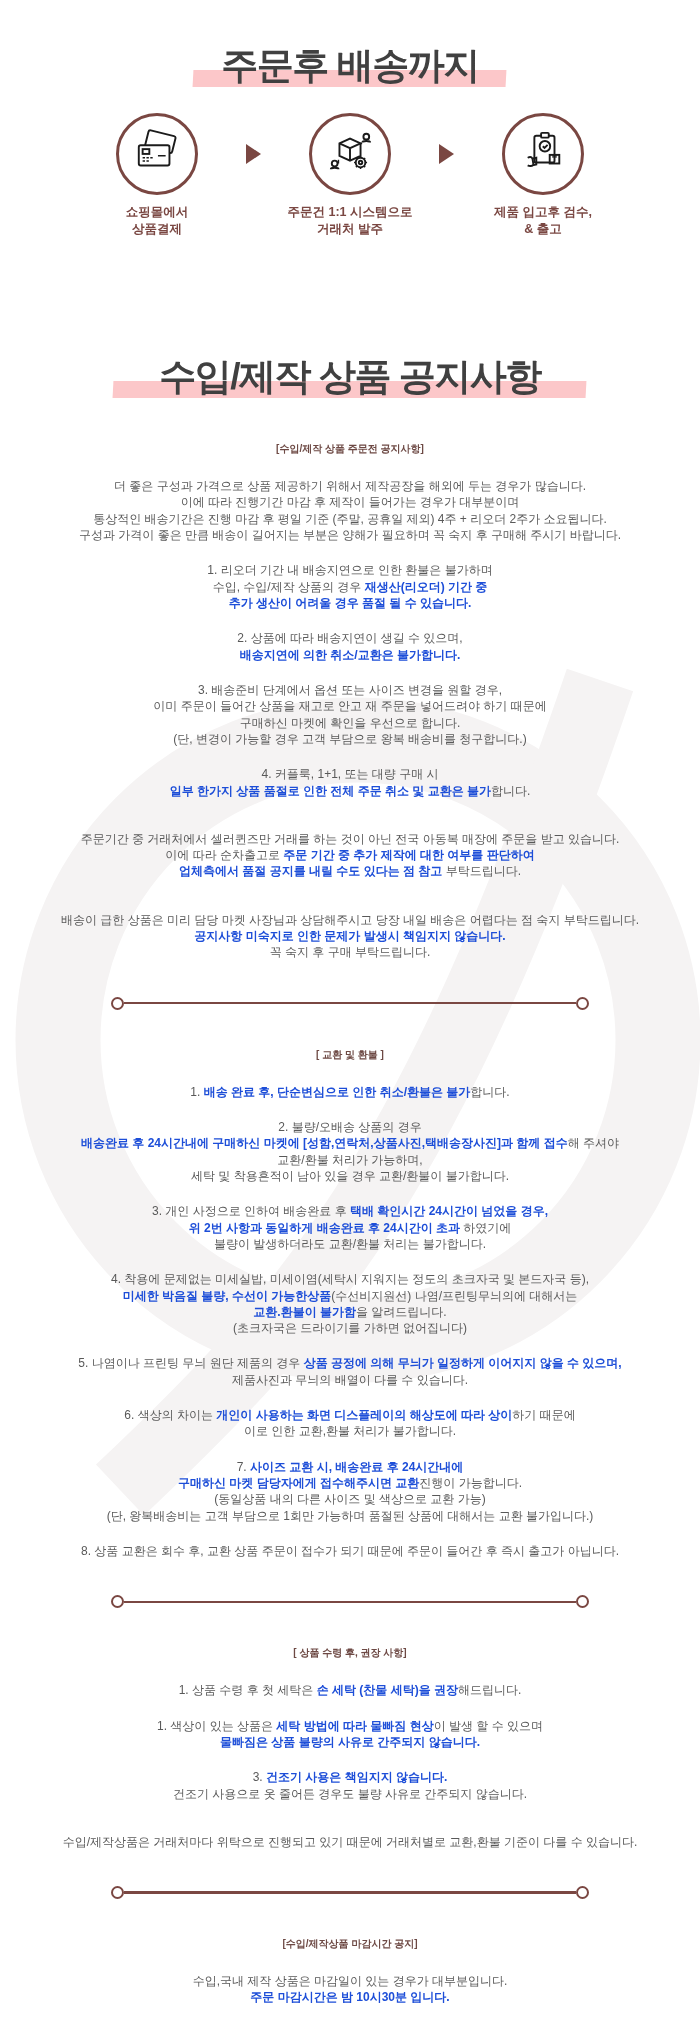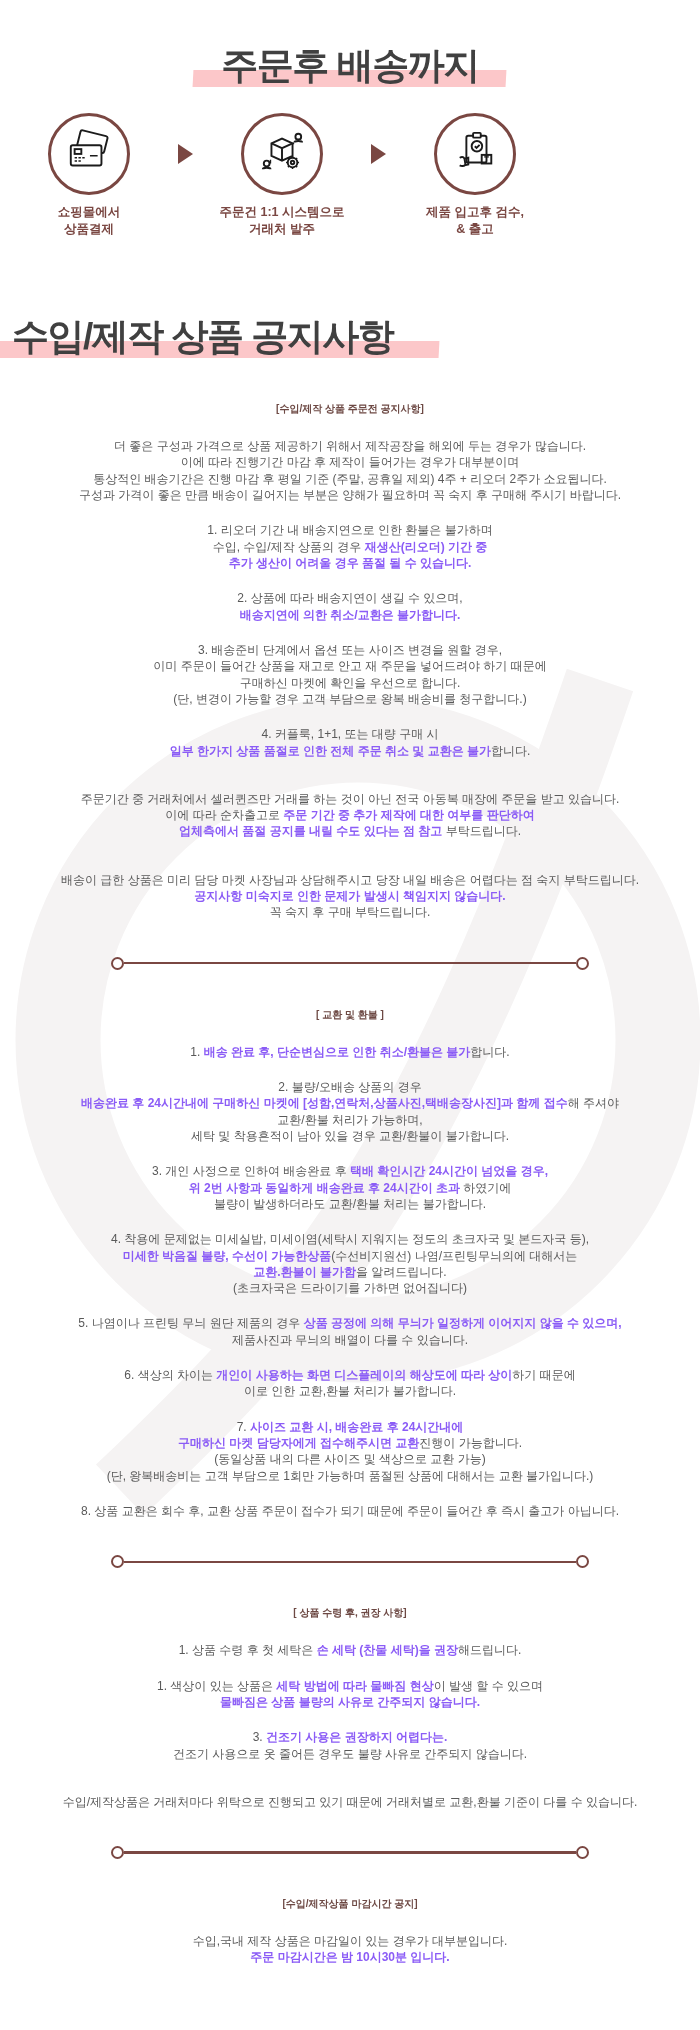--- a/index.html
+++ b/index.html
@@ -18,40 +18,40 @@
   .hero{text-align:center;}
   .big-title{
     display:inline-block;position:relative;
     font-size:37px;font-weight:800;letter-spacing:-1.5px;
     color:#404040;line-height:1.1;padding:0 12px;
   }
   .big-title .hl-band{
     position:absolute;left:-16px;right:-16px;bottom:0px;height:17px;
     background:#fcc7c9;z-index:-1;transform:skew(-3deg);
   }
-  .steps{display:flex;align-items:flex-start;margin-top:26px;}
+  .steps{display:flex;justify-content:center;align-items:flex-start;margin-top:26px;}
   .step{width:178px;text-align:center;}
   .circle{
     width:76px;height:76px;border:3px solid #7a4742;border-radius:50%;
     margin:0 auto;display:flex;align-items:center;justify-content:center;background:#fff;
   }
   .step-label{margin-top:9px;font-size:12.5px;font-weight:700;color:#7a4742;line-height:1.35;}
   .arrow{
     width:0;height:0;margin-top:31px;
     border-left:15px solid #7a4742;border-top:10px solid transparent;border-bottom:10px solid transparent;
   }
   
-  .notice-title-wrap{text-align:left;margin-top:80px;}
+  .notice-title-wrap{text-align:center;margin-top:120px;}
   
   .sections{margin-top:44px;text-align:center;}
   .sec-header{font-size:10px;font-weight:700;color:#6d4944;margin:0 0 22px 0;}
   .block{font-size:12px;line-height:1.36;margin:0 10px 19px 10px;color:#595959;}
   .block.gap-lg{margin-top:32px;text-align:center;}
   .line{white-space:normal;}
-  .rb{color:#8b5cf6;font-weight:700;}
+  .rb{color:#1d4ed8;font-weight:700;}
   .divider{
     display:flex;align-items:center;justify-content:center;
     width:478px;margin:36px auto 38px auto;
   }
   .divider .ring{
     width:9px;height:9px;border:2.5px solid #7a4742;border-radius:50%;background:#fff;flex:0 0 auto;
   }
   .divider .bar{height:2.5px;background:#7a4742;flex:1 1 auto;}
   section{display:block;}
 </style>
@@ -242,21 +242,21 @@
       <section>
         <div class="sec-header">[ 상품 수령 후, 권장 사항]</div>
         <div class="block">
           <div class="line"><span>1. 상품 수령 후 첫 세탁은 </span><span class="rb">손 세탁 (찬물 세탁)을 권장</span><span>해드립니다.</span></div>
         </div>
         <div class="block">
           <div class="line"><span>1. 색상이 있는 상품은 </span><span class="rb">세탁 방법에 따라 물빠짐 현상</span><span>이 발생 할 수 있으며</span></div>
           <div class="line"><span class="rb">물빠짐은 상품 불량의 사유로 간주되지 않습니다.</span></div>
         </div>
         <div class="block">
-          <div class="line"><span>3. </span><span class="rb">건조기 사용은 권장하지 어렵다는.</span></div>
+          <div class="line"><span>3. </span><span class="rb">건조기 사용은 책임지지 않습니다.</span></div>
           <div class="line"><span>건조기 사용으로 옷 줄어든 경우도 불량 사유로 간주되지 않습니다.</span></div>
         </div>
         <div class="block gap-lg">
           <div class="line"><span>수입/제작상품은 거래처마다 위탁으로 진행되고 있기 때문에 거래처별로 교환,환불 기준이 다를 수 있습니다.</span></div>
         </div>
       </section>
       <div class="divider">
         <span class="ring"></span>
         <span class="bar"></span>
         <span class="ring"></span>

